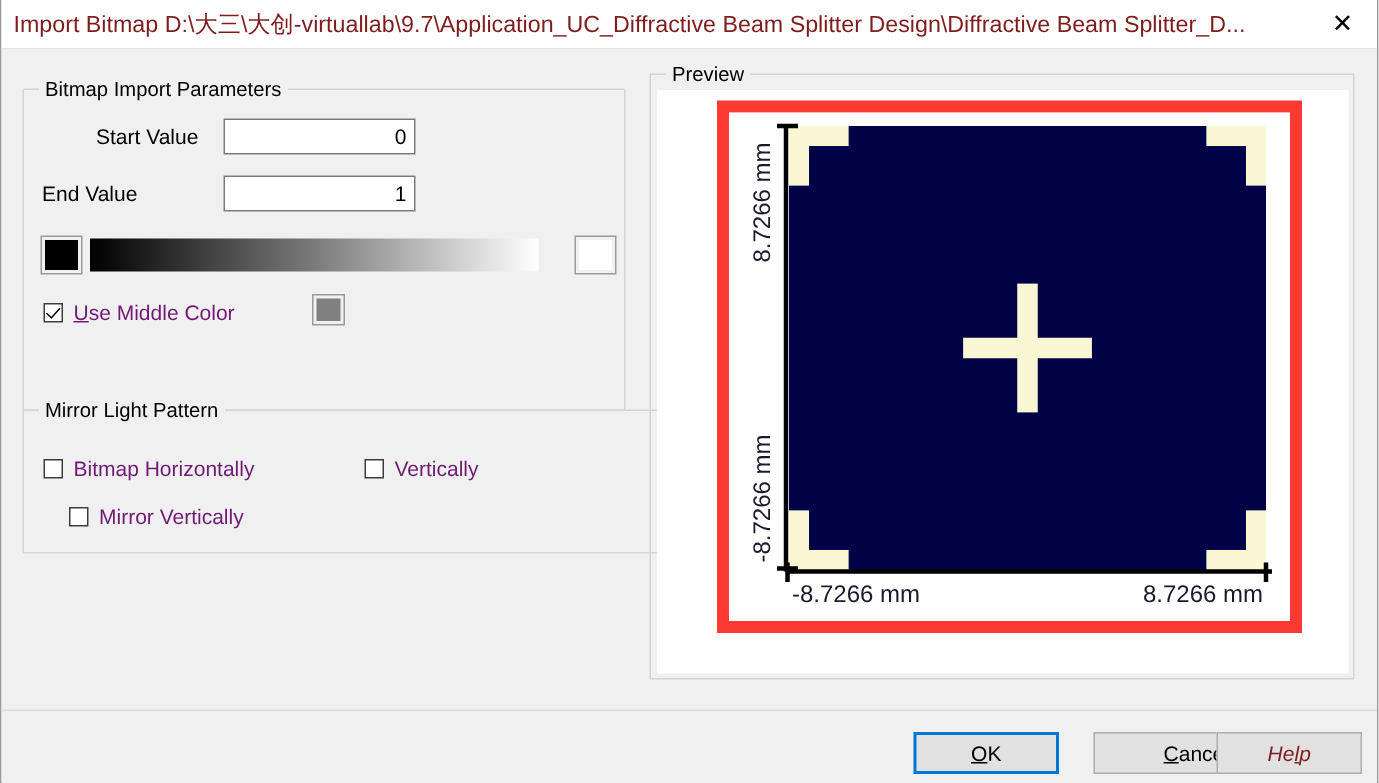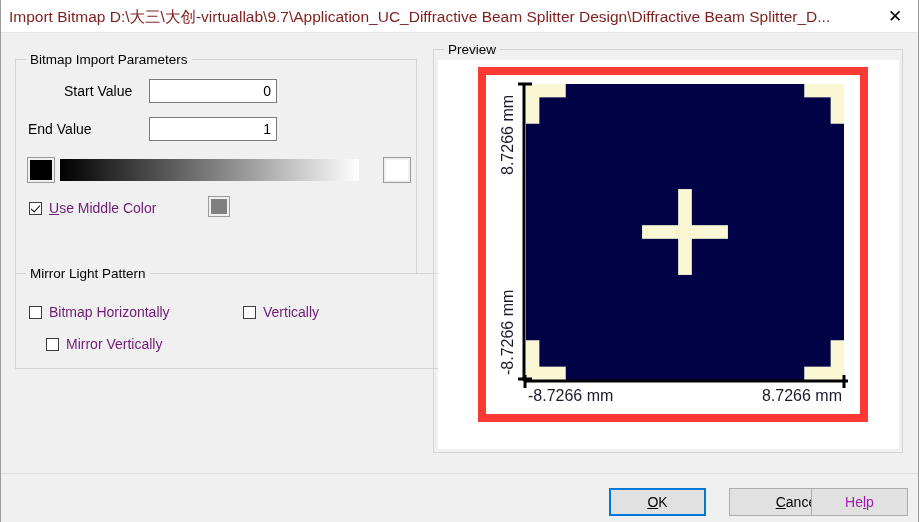--- a/index.html
+++ b/index.html
@@ -147,21 +147,21 @@
     background:#e1e1e1;
     border:1px solid #adadad;
     box-sizing:border-box;
     font-family:"Liberation Sans","DejaVu Sans",sans-serif;
     font-size:14px;color:#000;
     display:flex;align-items:center;justify-content:center;
   }
   .btn u{text-decoration:underline;}
   #btn-ok{left:608px;border:2px solid #0078d7;background:#e1e1e1;}
   #btn-cancel{left:728px;padding-left:40px;}
-  #btn-help{left:810px;color:#a21caf;}
+  #btn-help{left:810px;color:#7f1d1d;font-style:italic;}
 </style>
 </head>
 <body>
 
 <div id="dialog">
 
   <div id="titlebar">
     <div id="title-text">Import Bitmap D:\大三\大创-virtuallab\9.7\Application_UC_Diffractive Beam Splitter Design\Diffractive Beam Splitter_D...</div>
     <div id="close-btn">✕</div>
   </div>

